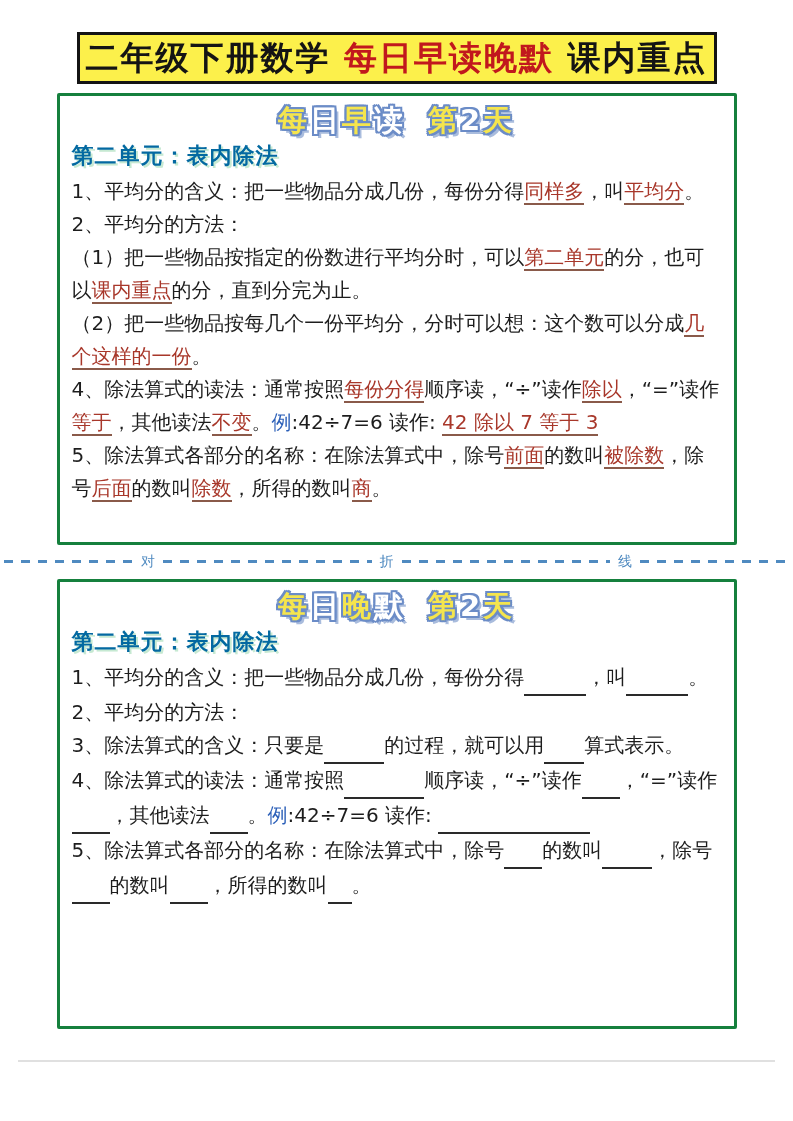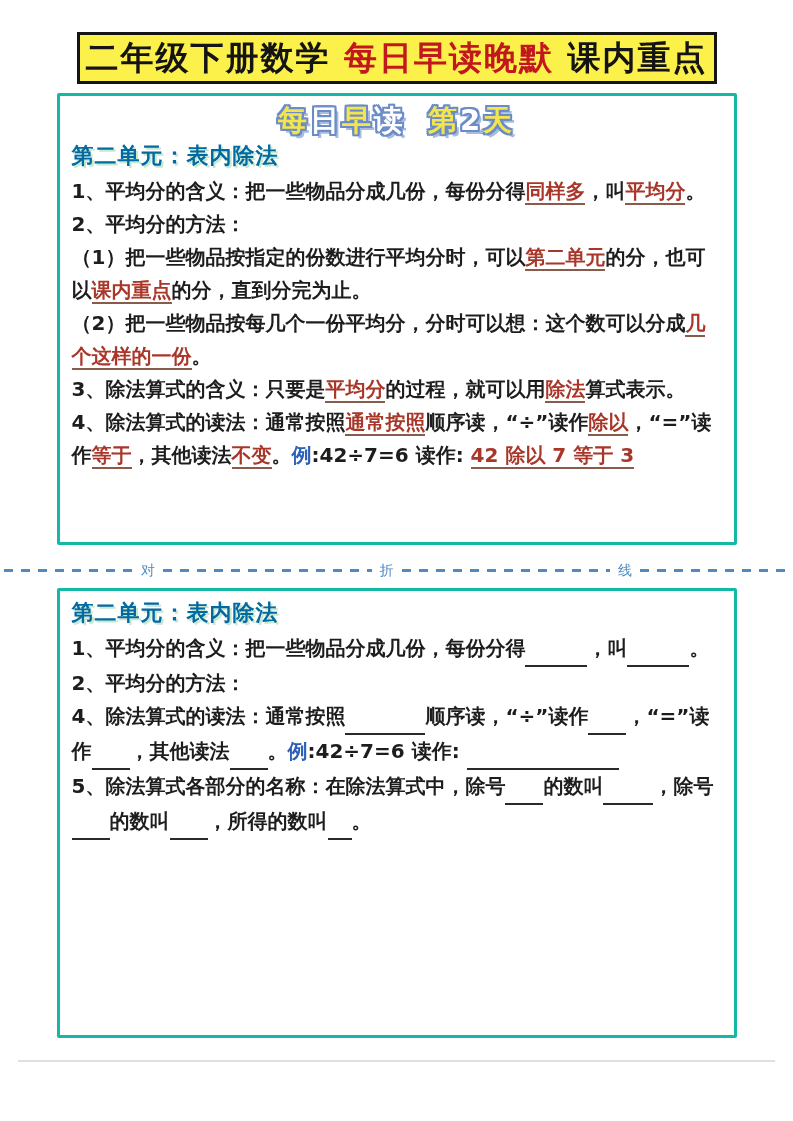--- a/index.html
+++ b/index.html
@@ -5,36 +5,36 @@
   html,body{margin:0;padding:0;background:#ffffff;}
   .page{position:relative;width:793px;height:1121px;background:#ffffff;overflow:hidden;
         font-family:"DejaVu Sans",sans-serif;}
   
   .banner{margin:32px auto 0;width:634px;height:46px;background:#fcf04b;border:3px solid #141414;
           display:flex;align-items:center;justify-content:center;
           font-family:"DejaVu Serif",serif;font-weight:bold;font-size:33px;letter-spacing:2px;white-space:pre;}
   .bn-black{color:#141414;}
   .bn-red{color:#c1181d;text-align:right;}
   
-  .box{width:680px;margin:9px auto 16px;border:3px solid #14b8a6;border-radius:2px;
+  .box{width:680px;margin:9px auto 7px;border:3px solid #15803d;border-radius:2px;
        box-sizing:border-box;padding:4px 12px 0;overflow:hidden;}
   .box.morning{height:452px;}
   .box.evening{height:450px;}
   
   .wordart{text-align:center;margin-top:2px;font-size:29px;font-weight:bold;letter-spacing:3px;line-height:36px;}
   .wa-ch{text-shadow:-2px -2px 0 #6b8cc7,2px -2px 0 #6b8cc7,-2px 2px 0 #6b8cc7,2px 2px 0 #6b8cc7,
          -2px 0 0 #6b8cc7,2px 0 0 #6b8cc7,0 -2px 0 #6b8cc7,0 2px 0 #6b8cc7,4px 4px 0 #a9bcdd;}
   .wa-y{color:#f5e54d;}
   .wa-w{color:#ffffff;}
   .wa-gap{display:inline-block;width:22px;}
   
   .unit{margin-top:3px;font-size:22px;font-weight:bold;color:#0369a1;letter-spacing:1px;
         text-shadow:2px 2px 0 #c6e9d2;}
   
-  .content{margin-top:4px;font-size:20px;line-height:33px;color:#1d1d1d;font-weight:bold;}
+  .content{margin-top:4px;font-size:20px;line-height:33px;color:#1d1d1d;}
   .content p{margin:0;}
   .key{color:#a8372a;border-bottom:2px solid #8a5a4a;}
   .ex{color:#2b5fb8;}
   .blank{display:inline-block;border-bottom:2px solid #2a2a2a;}
   
   .fold{display:flex;align-items:center;height:18px;margin:1px 4px 0;}
   .fold .dash{height:3px;background:repeating-linear-gradient(90deg,#4f8ac0 0 9px,transparent 9px 17px);}
   .fold .d1{flex:1.3;} .fold .d2{flex:2.1;} .fold .d3{flex:2.1;} .fold .d4{flex:1.5;}
   .fold .lbl{color:#4f8ac0;font-size:14px;padding:0 8px;line-height:18px;}
   
@@ -48,40 +48,42 @@
   <div class="banner"><span class="bn-black">二年级下册数学 </span><span class="bn-red">每日早读晚默</span><span class="bn-black"> 课内重点</span></div>
 
   <div class="box morning">
     <div class="wordart"><span class="wa-ch wa-y">每</span><span class="wa-ch wa-w">日</span><span class="wa-ch wa-y">早</span><span class="wa-ch wa-w">读</span><span class="wa-gap">&nbsp;</span><span class="wa-ch wa-y">第</span><span class="wa-ch wa-w">2</span><span class="wa-ch wa-y">天</span></div>
     <div class="unit">第二单元：表内除法</div>
     <div class="content">
         <p><span class="plain">1、平均分的含义：把一些物品分成几份，每份分得</span><span class="key">同样多</span><span class="plain">，叫</span><span class="key">平均分</span><span class="plain">。</span></p>
         <p><span class="plain">2、平均分的方法：</span></p>
         <p><span class="plain">（1）把一些物品按指定的份数进行平均分时，可以</span><span class="key">第二单元</span><span class="plain">的分，也可以</span><span class="key">课内重点</span><span class="plain">的分，直到分完为止。</span></p>
         <p><span class="plain">（2）把一些物品按每几个一份平均分，分时可以想：这个数可以分成</span><span class="key">几个这样的一份</span><span class="plain">。</span></p>
-        <p><span class="plain">3、除法算式的含义：只要是</span><span class="key">平均分</span><span class="plain">的过程，就可以用</span><span class="key">除法</span><span class="plain">算式表示。</span></p>
-        <p><span class="plain">4、除法算式的读法：通常按照</span><span class="key">通常按照</span><span class="plain">顺序读，“÷”读作</span><span class="key">除以</span><span class="plain">，“=”读作</span><span class="key">等于</span><span class="plain">，其他读法</span><span class="key">不变</span><span class="plain">。</span><span class="ex">例</span><span class="plain">:42÷7=6 读作: </span><span class="key">42 除以 7 等于 3</span></p>
+        <p><span class="plain">4、除法算式的读法：通常按照</span><span class="key">每份分得</span><span class="plain">顺序读，“÷”读作</span><span class="key">除以</span><span class="plain">，“=”读作</span><span class="key">等于</span><span class="plain">，其他读法</span><span class="key">不变</span><span class="plain">。</span><span class="ex">例</span><span class="plain">:42÷7=6 读作: </span><span class="key">42 除以 7 等于 3</span></p>
+        <p><span class="plain">5、除法算式各部分的名称：在除法算式中，除号</span><span class="key">前面</span><span class="plain">的数叫</span><span class="key">被除数</span><span class="plain">，除号</span><span class="key">后面</span><span class="plain">的数叫</span><span class="key">除数</span><span class="plain">，所得的数叫</span><span class="key">商</span><span class="plain">。</span></p>
       </div>
   </div>
 
   <div class="fold">
     <div class="dash d1"></div>
     <span class="lbl">对</span>
     <div class="dash d2"></div>
     <span class="lbl">折</span>
     <div class="dash d3"></div>
     <span class="lbl">线</span>
     <div class="dash d4"></div>
   </div>
 
   <div class="box evening">
+    <div class="wordart"><span class="wa-ch wa-y">每</span><span class="wa-ch wa-w">日</span><span class="wa-ch wa-y">晚</span><span class="wa-ch wa-w">默</span><span class="wa-gap">&nbsp;</span><span class="wa-ch wa-y">第</span><span class="wa-ch wa-w">2</span><span class="wa-ch wa-y">天</span></div>
     <div class="unit">第二单元：表内除法</div>
     <div class="content">
         <p><span class="plain">1、平均分的含义：把一些物品分成几份，每份分得</span><span class="blank" style="width: 62px;">&nbsp;</span><span class="plain">，叫</span><span class="blank" style="width: 62px;">&nbsp;</span><span class="plain">。</span></p>
         <p><span class="plain">2、平均分的方法：</span></p>
+        <p><span class="plain">3、除法算式的含义：只要是</span><span class="blank" style="width: 60px;">&nbsp;</span><span class="plain">的过程，就可以用</span><span class="blank" style="width: 40px;">&nbsp;</span><span class="plain">算式表示。</span></p>
         <p><span class="plain">4、除法算式的读法：通常按照</span><span class="blank" style="width: 80px;">&nbsp;</span><span class="plain">顺序读，“÷”读作</span><span class="blank" style="width: 38px;">&nbsp;</span><span class="plain">，“=”读作</span><span class="blank" style="width: 38px;">&nbsp;</span><span class="plain">，其他读法</span><span class="blank" style="width: 38px;">&nbsp;</span><span class="plain">。</span><span class="ex">例</span><span class="plain">:42÷7=6 读作: </span><span class="blank" style="width: 152px;">&nbsp;</span></p>
         <p><span class="plain">5、除法算式各部分的名称：在除法算式中，除号</span><span class="blank" style="width: 38px;">&nbsp;</span><span class="plain">的数叫</span><span class="blank" style="width: 50px;">&nbsp;</span><span class="plain">，除号</span><span class="blank" style="width: 38px;">&nbsp;</span><span class="plain">的数叫</span><span class="blank" style="width: 38px;">&nbsp;</span><span class="plain">，所得的数叫</span><span class="blank" style="width: 24px;">&nbsp;</span><span class="plain">。</span></p>
       </div>
   </div>
 
   <div class="bottom-rule"></div>
 
 </div>
 
 </body></html>

